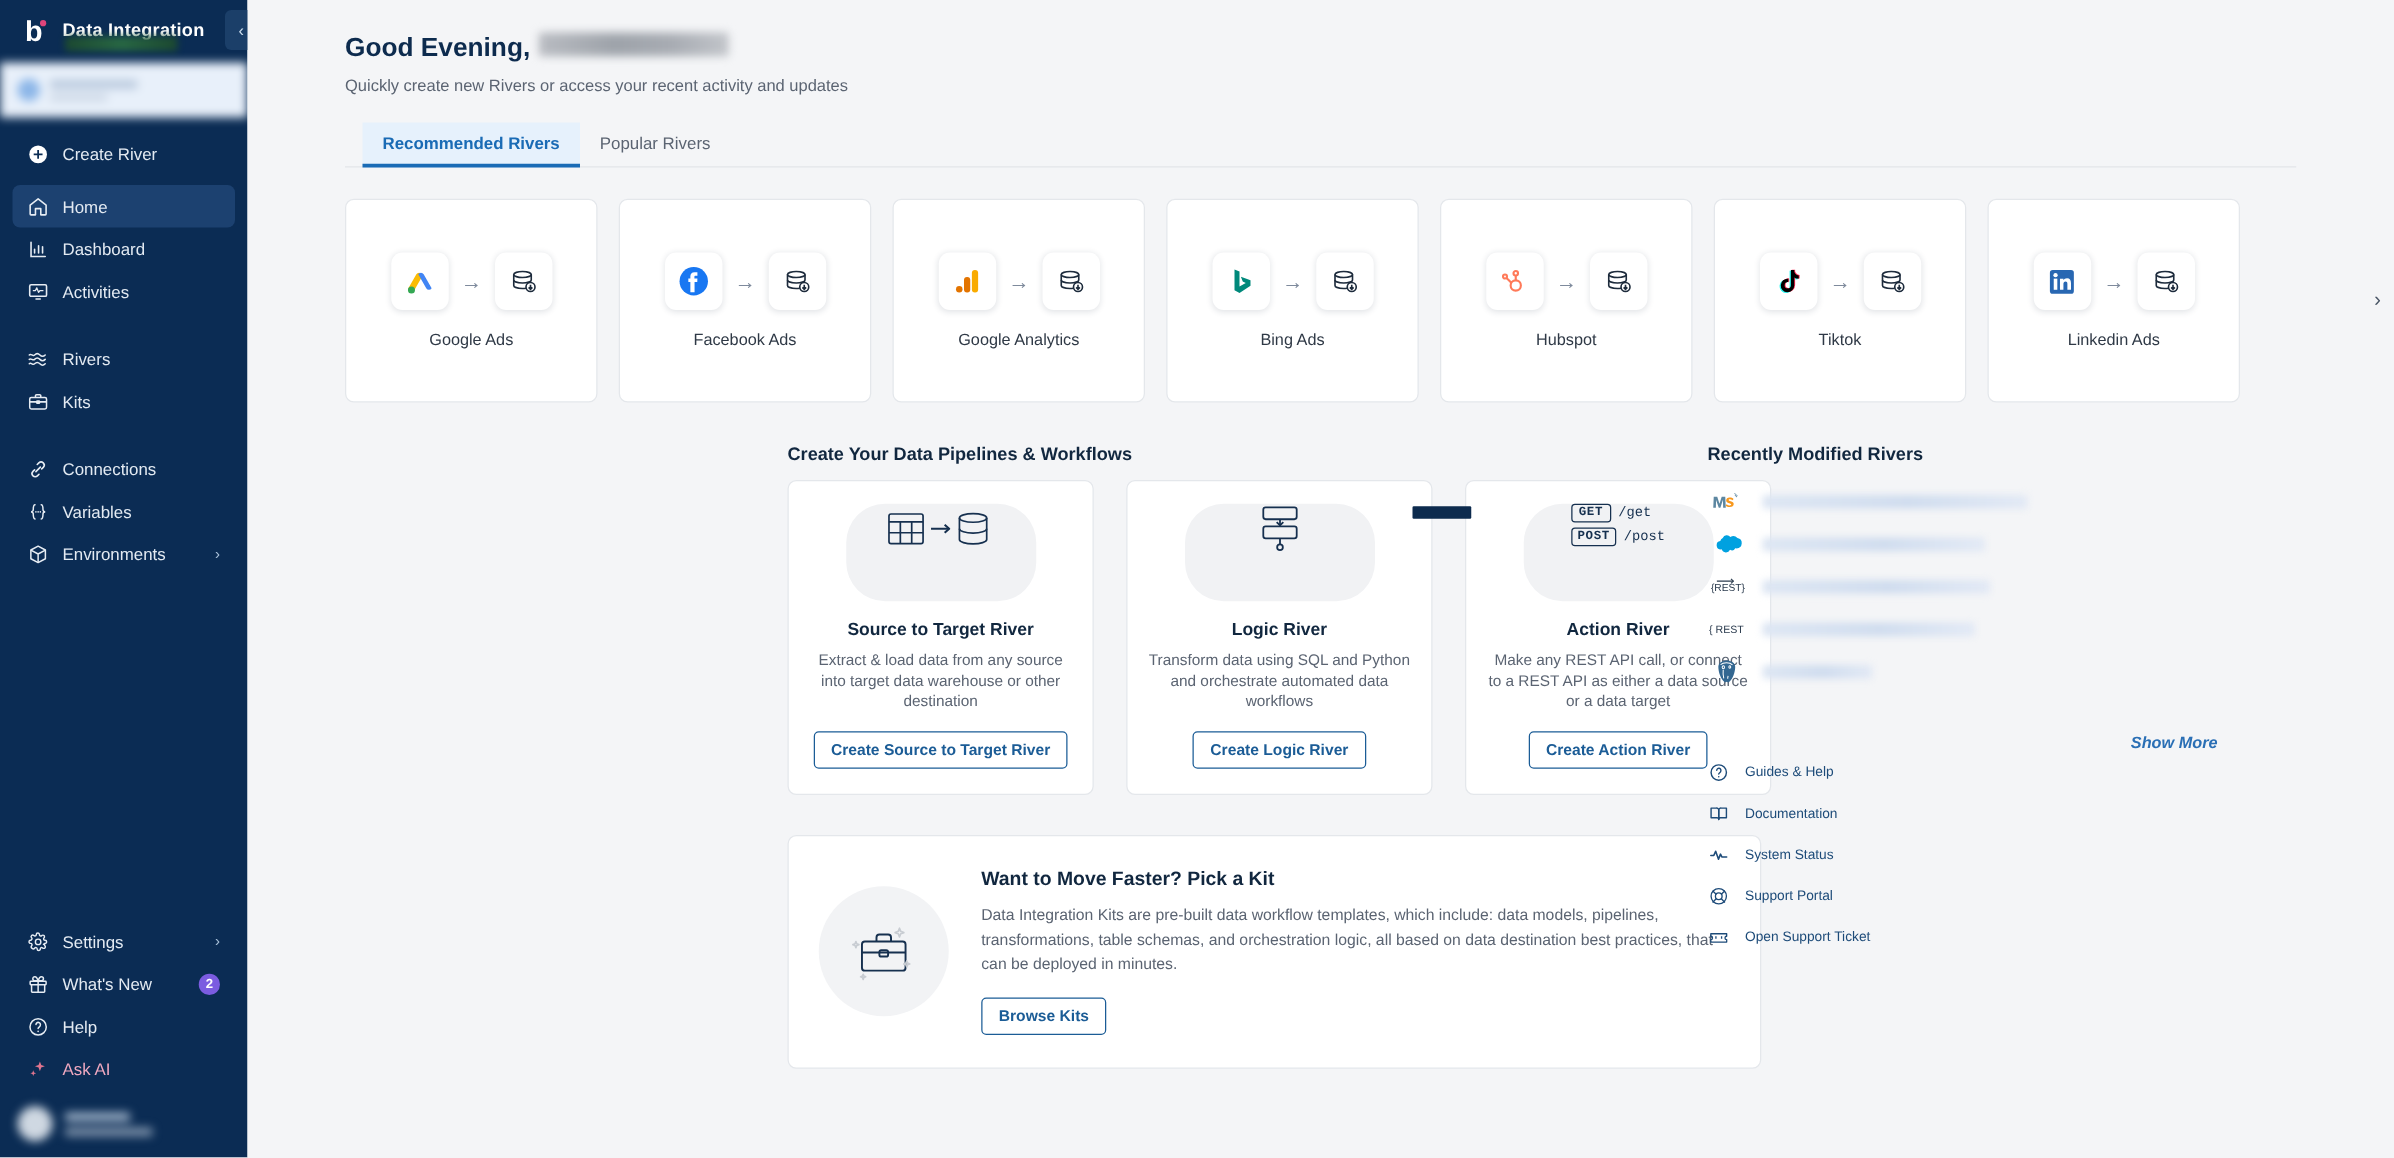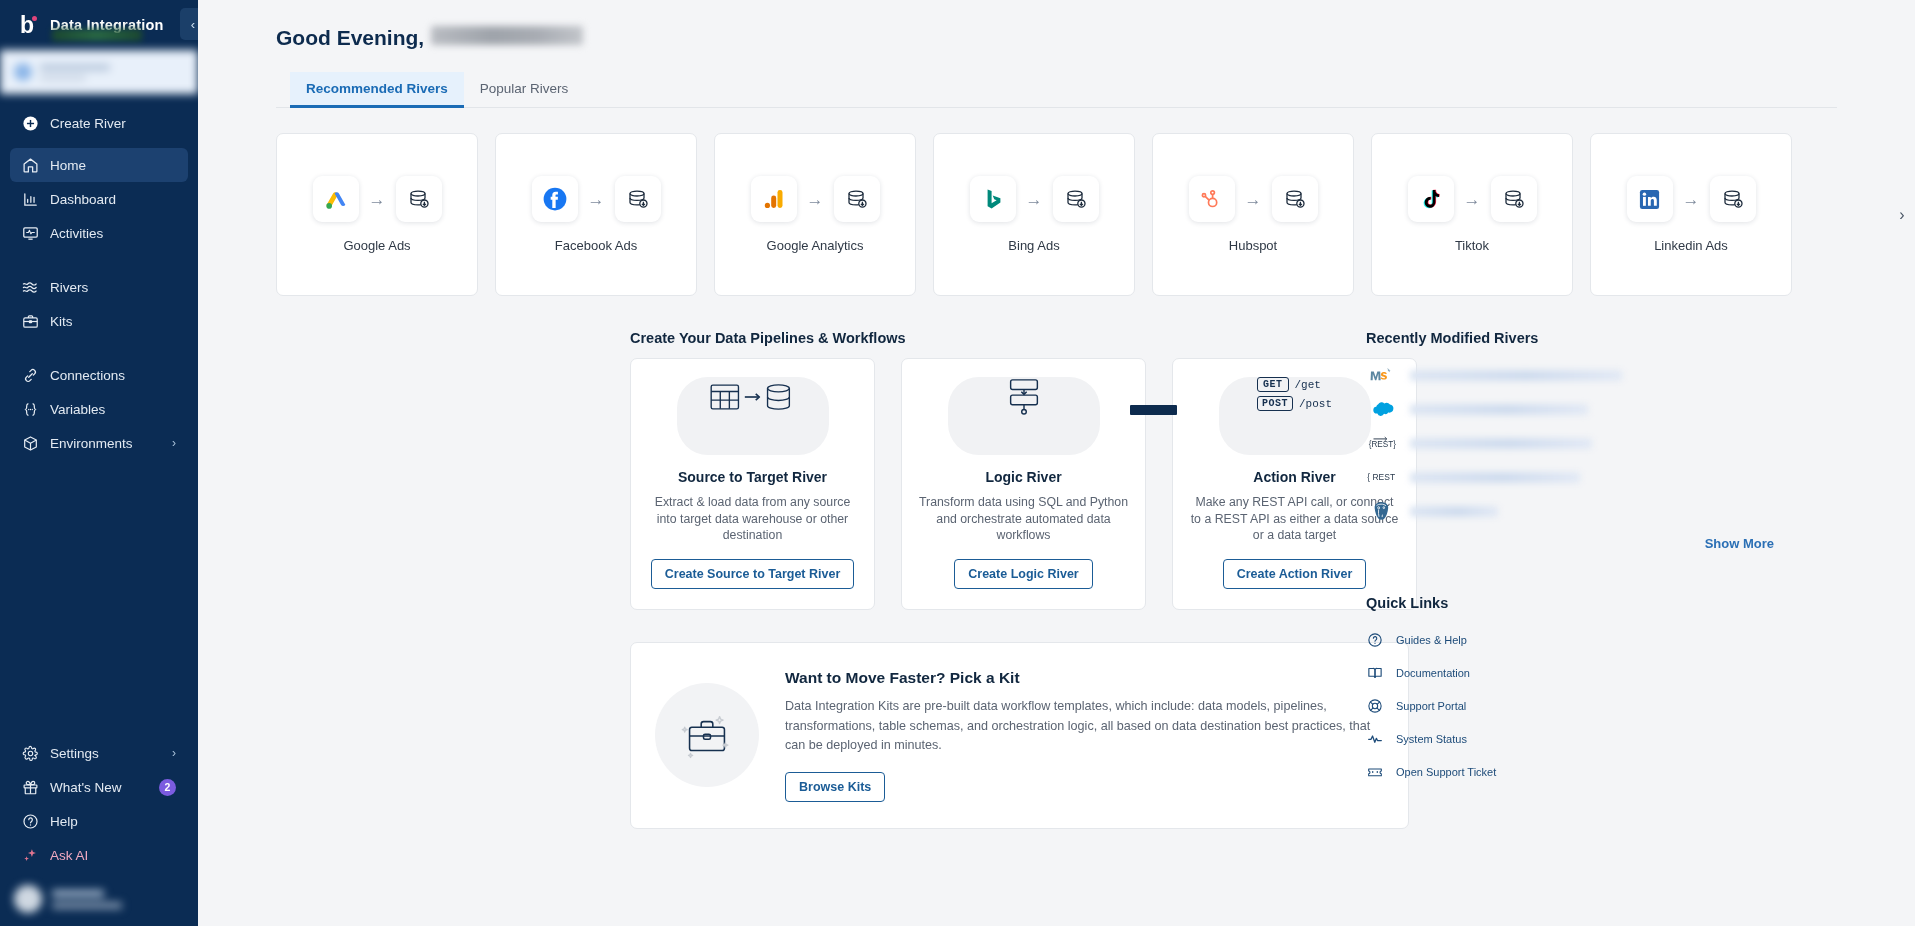--- a/index.html
+++ b/index.html
@@ -169,21 +169,21 @@
   .rm-list { margin-top: 8px; }
   .rm-row { display: flex; align-items: center; gap: 14px; height: 34px; cursor: pointer; }
   .rm-ico { width: 30px; flex: 0 0 30px; display: flex; align-items: center; justify-content: center; }
   .rm-name {
     height: 11px; border-radius: 2px;
     background: linear-gradient(90deg,#dde6f3,#cfdcee 55%,#e2e9f5);
     filter: blur(3px);
   }
   .show-more {
     text-align: right; width: 408px; font-size: 13px; color: #2a6fb5;
-    font-weight: 700; margin-top: 8px; cursor: pointer;
+    font-weight: 700; margin-top: 32px; cursor: pointer; font-style: italic;
   }
   .ql-title { font-size: 14.5px; font-weight: 700; color: #11273f; margin-top: 44px; margin-bottom: 12px; }
   .ql-row {
     display: flex; align-items: center; gap: 13px; height: 33px;
     font-size: 11px; color: #1d4b79; cursor: pointer;
   }
   .ql-ico { width: 17px; flex: 0 0 17px; display: flex; align-items: center; justify-content: center; }
 
   .hscroll-thumb {
     position: absolute; left: 932px; top: 405px;
@@ -382,20 +382,21 @@
     </div>
   </div>
 
   <div class="main">
 
     <div class="page-head">
       <div class="greet-row">
         <div class="greet">Good Evening,</div>
         <div class="greet-name"></div>
       </div>
+      <div class="subtitle">Quickly create new Rivers or access your recent activity and updates</div>
     </div>
 
     <div class="tabs-wrap">
       <div class="tab active">
         <span>Recommended Rivers</span>
       </div>
       <div class="tab">
         <span>Popular Rivers</span>
       </div>
     </div>
@@ -710,21 +711,20 @@
                     <path d="M6.6 5.6c1.4-1.3 3.4-1.9 5.6-1.9 2.4 0 4.5.7 5.8 2"></path>
                   </g>
                 </svg>
             </span>
             <span class="rm-name" style="width:88px"></span>
           </div>
         </div>
 
         <div class="show-more">Show More</div>
 
-        <div class="ql-title">Quick Links</div>
 
         <div class="ql-row">
           <span class="ql-ico">
             <svg width="16" height="16" viewBox="0 0 24 24" fill="none" stroke="#1d4b79" stroke-width="1.7" stroke-linecap="round">
                 <circle cx="12" cy="12" r="9.2"></circle>
                 <path d="M9.6 9.4a2.5 2.5 0 114.8 1c0 1.6-2.4 2-2.4 3.4"></path>
                 <circle cx="12" cy="17" r=".95" fill="#1d4b79" stroke="none"></circle>
               </svg>
           </span>
           <span>Guides &amp; Help</span>
@@ -735,36 +735,36 @@
             <svg width="16" height="16" viewBox="0 0 24 24" fill="none" stroke="#1d4b79" stroke-width="1.7" stroke-linejoin="round">
                 <path d="M2.8 5.2h6A2.6 2.6 0 0112 7.8v11a2 2 0 00-2-2H2.8z"></path>
                 <path d="M21.2 5.2h-6A2.6 2.6 0 0012 7.8v11a2 2 0 012-2h7.2z"></path>
               </svg>
           </span>
           <span>Documentation</span>
         </div>
 
         <div class="ql-row">
           <span class="ql-ico">
+            <svg width="16" height="16" viewBox="0 0 24 24" fill="none" stroke="#1d4b79" stroke-width="1.9" stroke-linecap="round" stroke-linejoin="round">
+                <path d="M2.5 12.5h3.6l2.2-5 3.4 9.5 2.4-6 1.6 3.3h5.8"></path>
+              </svg>
+          </span>
+          <span>System Status</span>
+        </div>
+
+        <div class="ql-row">
+          <span class="ql-ico">
             <svg width="16" height="16" viewBox="0 0 24 24" fill="none" stroke="#1d4b79" stroke-width="1.6">
                 <circle cx="12" cy="12" r="9.2"></circle>
                 <circle cx="12" cy="12" r="4"></circle>
                 <path d="M4.6 5.4l4.6 4.6M14.8 14.8l4.6 4.6M19.4 5.4l-4.6 4.6M9.2 14.8l-4.6 4.6"></path>
               </svg>
           </span>
           <span>Support Portal</span>
-        </div>
-
-        <div class="ql-row">
-          <span class="ql-ico">
-            <svg width="16" height="16" viewBox="0 0 24 24" fill="none" stroke="#1d4b79" stroke-width="1.9" stroke-linecap="round" stroke-linejoin="round">
-                <path d="M2.5 12.5h3.6l2.2-5 3.4 9.5 2.4-6 1.6 3.3h5.8"></path>
-              </svg>
-          </span>
-          <span>System Status</span>
         </div>
 
         <div class="ql-row">
           <span class="ql-ico">
             <svg width="16" height="16" viewBox="0 0 24 24" fill="none" stroke="#1d4b79" stroke-width="1.6" stroke-linejoin="round">
                 <path d="M2.5 7.5h19v3a2 2 0 000 4v3h-19v-3a2 2 0 000-4z"></path>
                 <path d="M8.6 10.5v3M15.4 10.5v3"></path>
               </svg>
           </span>
           <span>Open Support Ticket</span>

